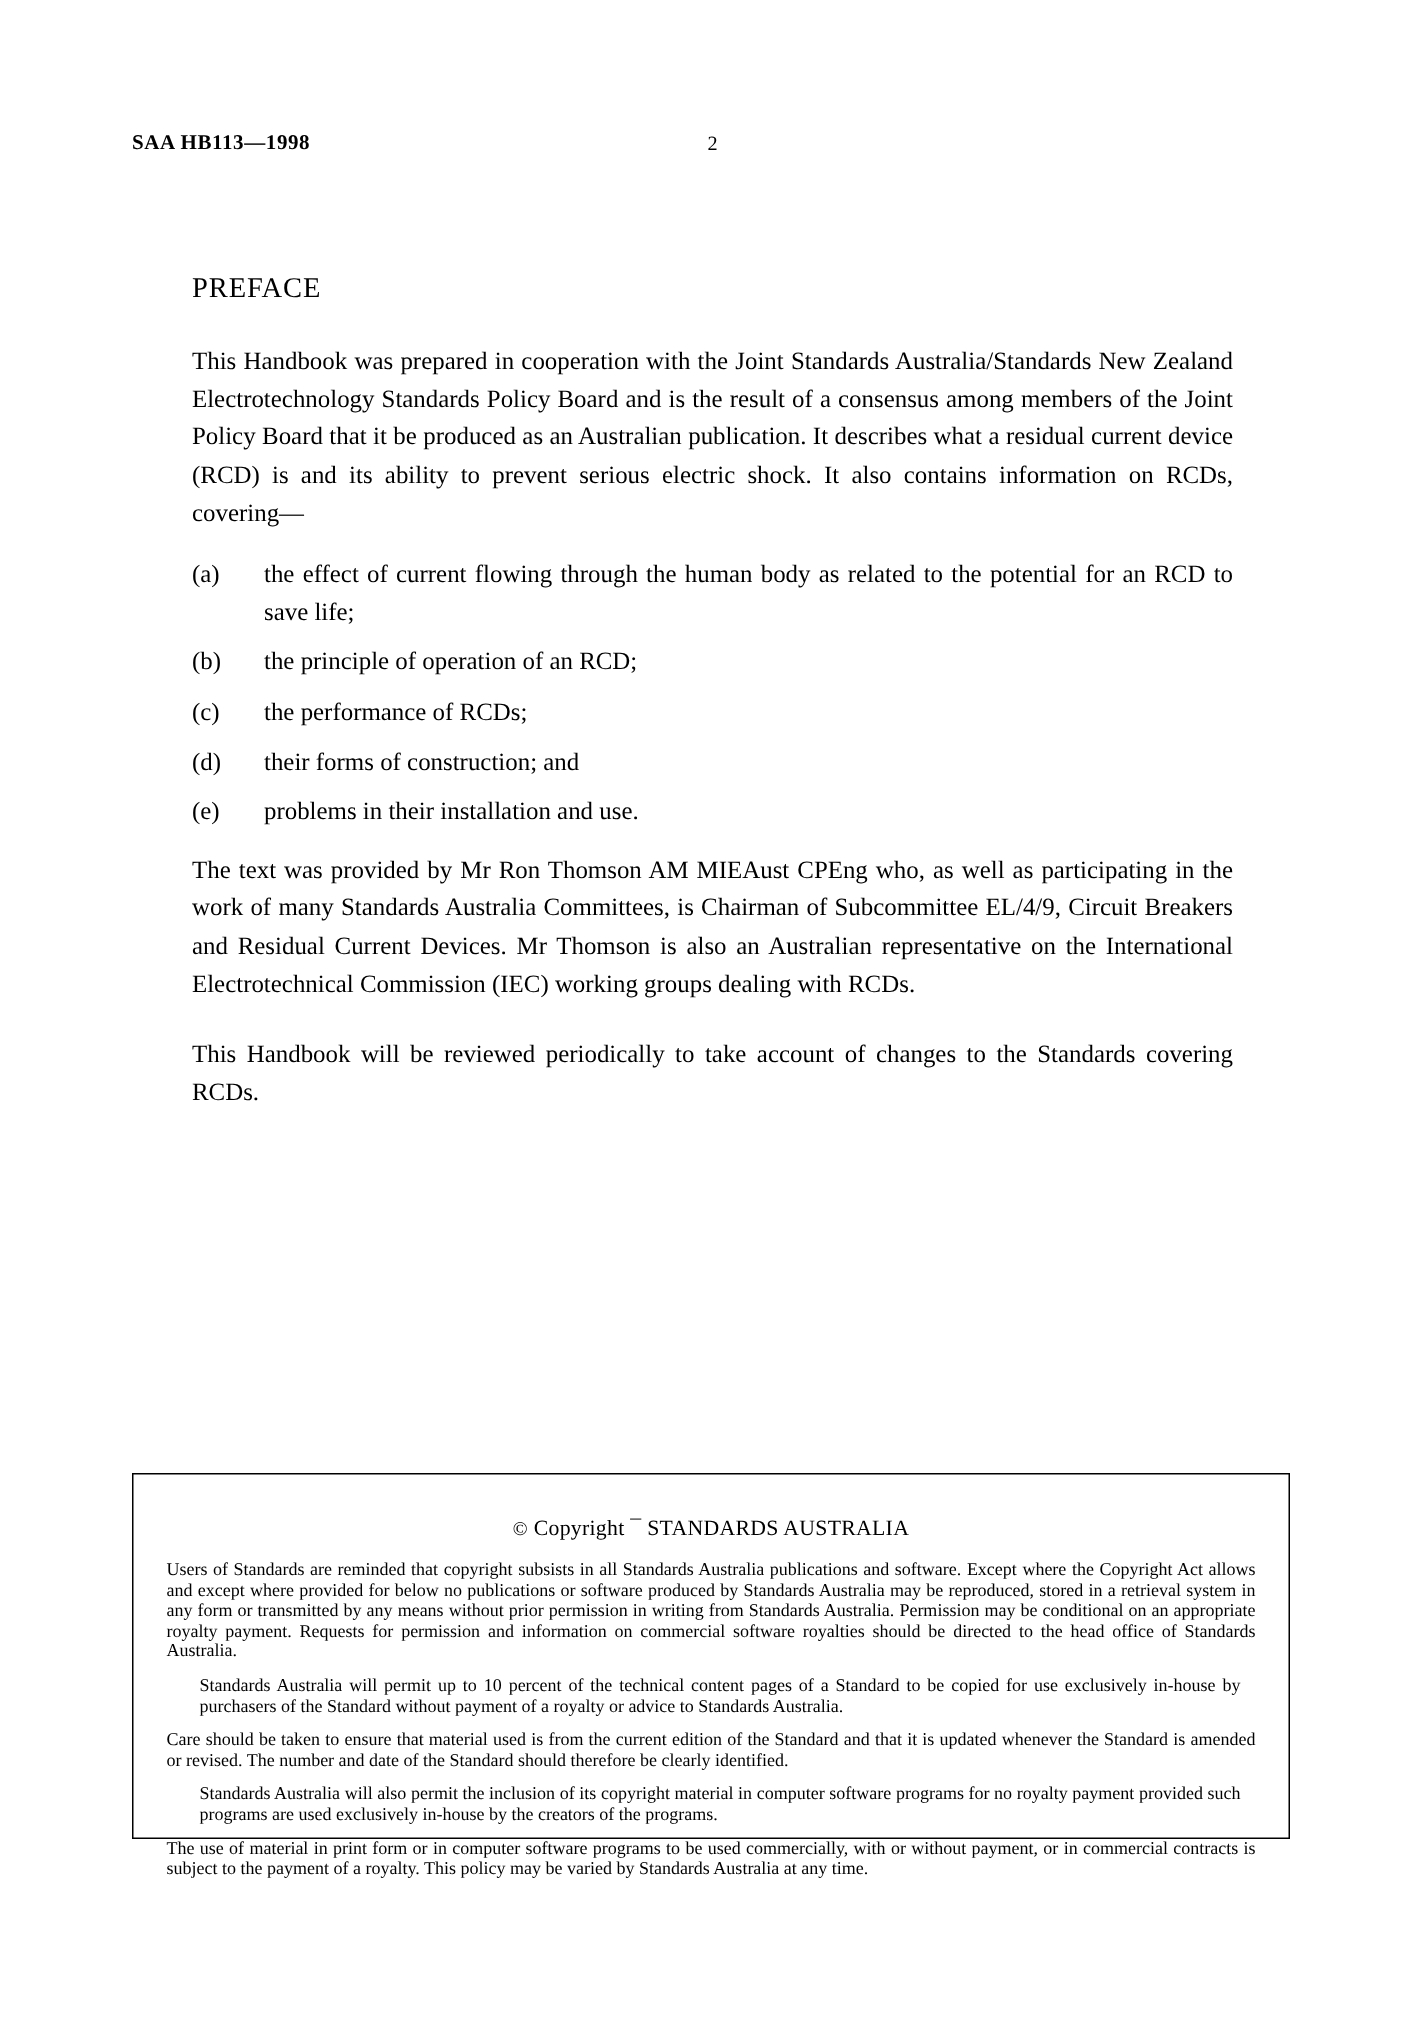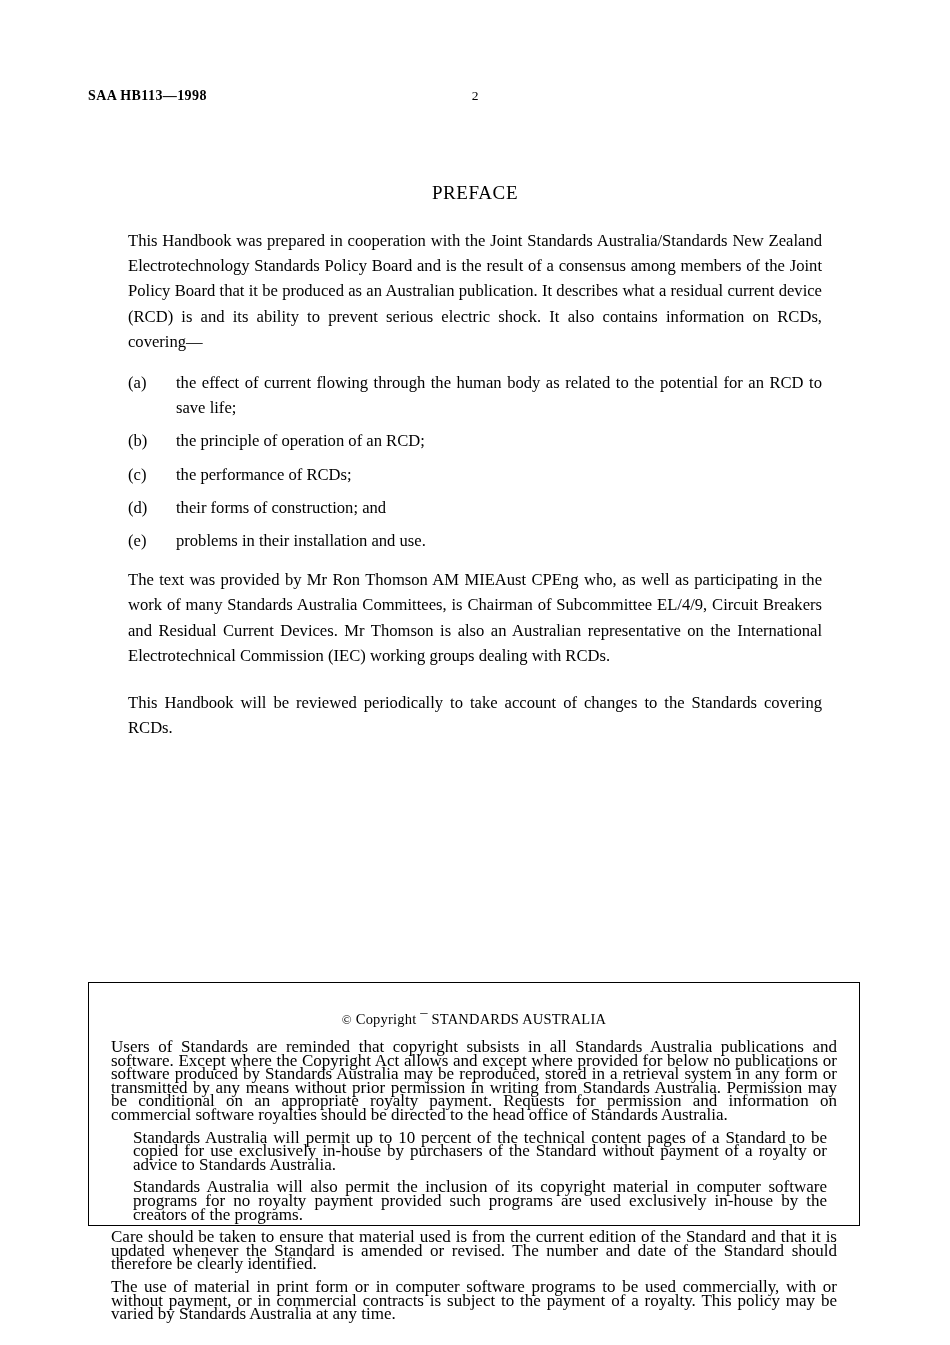--- a/index.html
+++ b/index.html
@@ -47,21 +47,20 @@
     text-align: center;
     font-size: 13.5px;
   }
 
   
   .doc-title {
     position: absolute;
     top: 182px;
     left: 128px;
     width: 694px;
-    text-align: center;
     font-size: 19px;
     letter-spacing: 0.6px;
   }
 
   
   .content {
     position: absolute;
     top: 228px;
     left: 128px;
     width: 694px;
@@ -111,21 +110,21 @@
   .cr-title {
     text-align: center;
     font-size: 14.5px;
     margin: 4px 0 12px 0;
     letter-spacing: 0.2px;
   }
   .cr-title .cmark {
     font-size: 13px;
   }
   .cr-p {
-    font-size: 17px;
+    font-size: 12px;
     line-height: 13.6px;
     text-align: justify;
     margin: 0 0 9px 0;
   }
   .cr-p.indent {
     margin-left: 22px;
     margin-right: 10px;
   }
   .cr-p.last {
     margin-bottom: 0;
@@ -185,18 +184,18 @@
 
   </div>
 
   <div class="copyright-box">
     <div class="cr-title">
       <span class="cmark">©</span>
       <span>Copyright ¯ STANDARDS AUSTRALIA</span>
     </div>
     <p class="cr-p">Users of Standards are reminded that copyright subsists in all Standards Australia publications and software. Except where the Copyright Act allows and except where provided for below no publications or software produced by Standards Australia may be reproduced, stored in a retrieval system in any form or transmitted by any means without prior permission in writing from Standards Australia. Permission may be conditional on an appropriate royalty payment. Requests for permission and information on commercial software royalties should be directed to the head office of Standards Australia.</p>
     <p class="cr-p indent">Standards Australia will permit up to 10 percent of the technical content pages of a Standard to be copied for use exclusively in-house by purchasers of the Standard without payment of a royalty or advice to Standards Australia.</p>
+    <p class="cr-p">Care should be taken to ensure that material used is from the current edition of the Standard and that it is updated whenever the Standard is amended or revised. The number and date of the Standard should therefore be clearly identified.</p>
     <p class="cr-p indent">Standards Australia will also permit the inclusion of its copyright material in computer software programs for no royalty payment provided such programs are used exclusively in-house by the creators of the programs.</p>
-    <p class="cr-p">Care should be taken to ensure that material used is from the current edition of the Standard and that it is updated whenever the Standard is amended or revised. The number and date of the Standard should therefore be clearly identified.</p>
     <p class="cr-p last">The use of material in print form or in computer software programs to be used commercially, with or without payment, or in commercial contracts is subject to the payment of a royalty. This policy may be varied by Standards Australia at any time.</p>
   </div>
 
 </div>
 
 </body></html>

